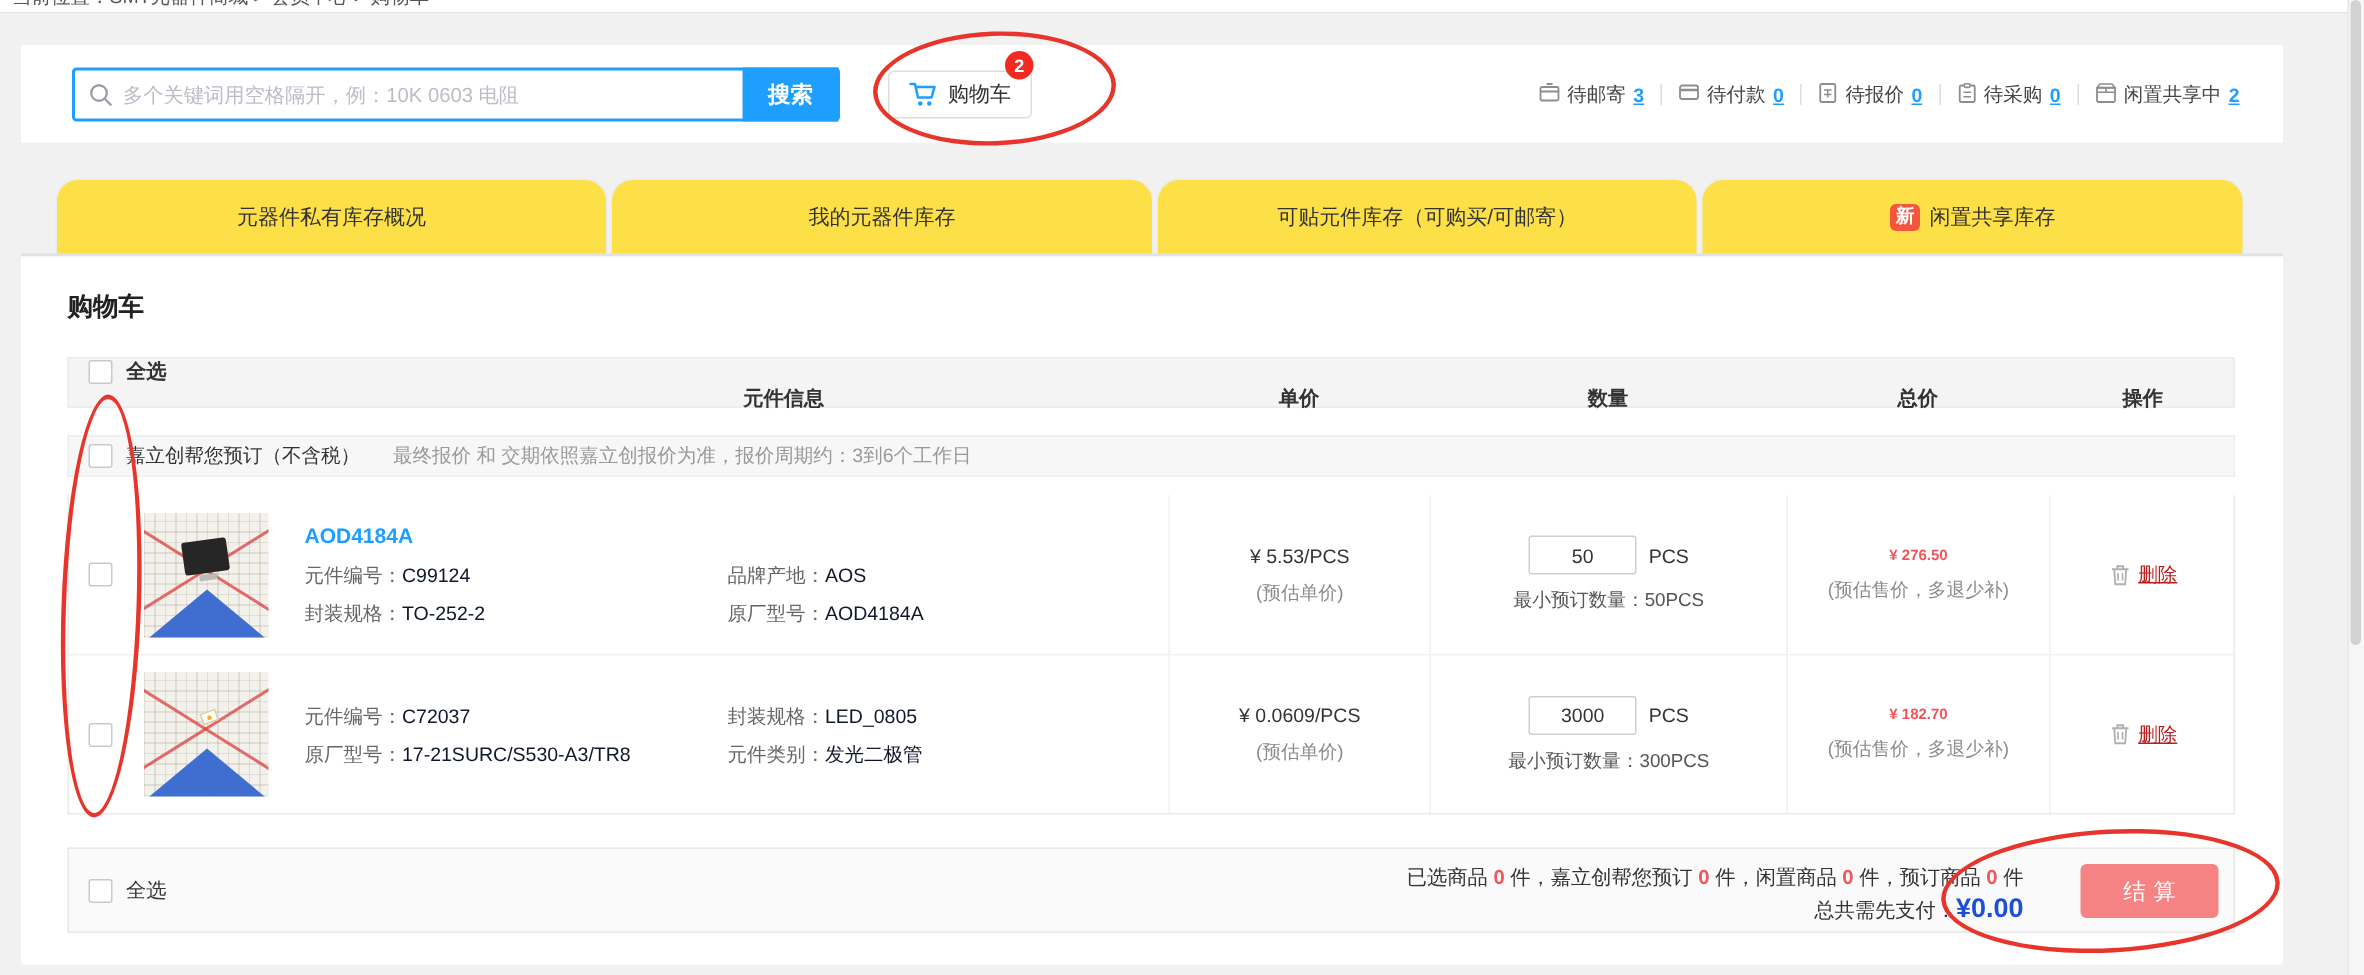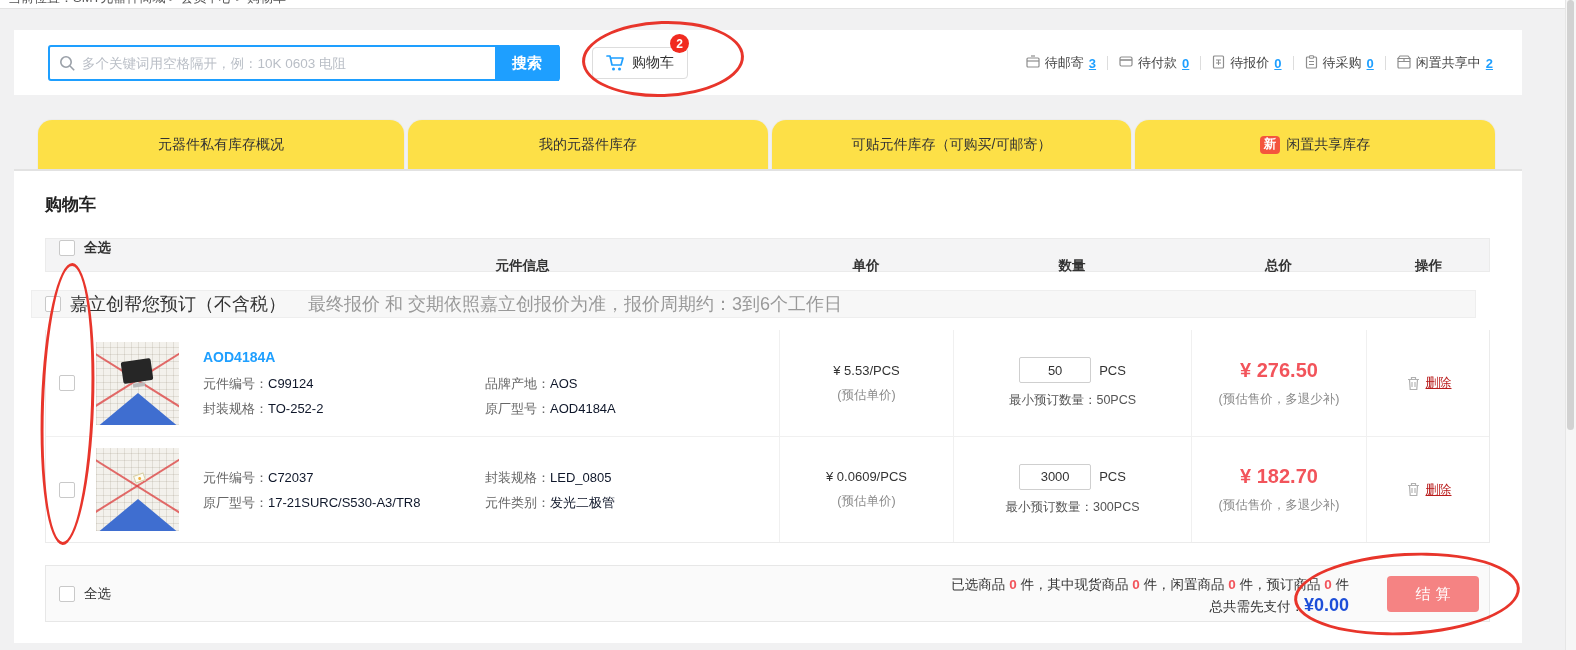--- a/index.html
+++ b/index.html
@@ -36,21 +36,21 @@
   .panel { position:absolute; left:14px; top:171px; width:1508px; height:472px; background:#fff; }
   .ptitle { position:absolute; left:31px; top:22px; font-size:17px; font-weight:bold; color:#222; }
 
   .grid5 { display:grid; grid-template-columns:733px 174px 238px 175px 125px; }
   .thead { position:absolute; left:31px; top:67px; width:1445px; height:34px; background:#f4f4f5; border:1px solid #ebebeb; font-size:13.5px; font-weight:bold; color:#333; }
   .thead .c { display:flex; align-items:center; justify-content:center; }
   .thead .c1 { justify-content:flex-start; padding-left:13px; gap:9px; }
 
   .cb { width:16px; height:16px; border:1px solid #c9c9c9; border-radius:2px; background:#fff; cursor:pointer; flex:0 0 auto; }
 
-  .grouprow { position:absolute; left:17px; top:119px; width:1445px; height:28px; background:#f7f7f7; border:1px solid #eee; display:flex; align-items:center; font-size:18px; }
+  .grouprow { position:absolute; left:31px; top:119px; width:1445px; height:28px; background:#f7f7f7; border:1px solid #eee; display:flex; align-items:center; font-size:13px; }
   .grouprow .gt { color:#333; margin-left:9px; }
   .grouprow .gn { color:#999; margin-left:22px; }
   .grouprow .cb { margin-left:13px; }
 
   .rows { position:absolute; left:31px; top:159px; width:1445px; border:1px solid #ebebeb; border-top:0; background:#fff; }
   .row { min-height:106px; border-top:1px solid #f0f0f0; }
   .row:first-child { border-top:0; }
   .cell { display:flex; flex-direction:column; align-items:center; justify-content:center; border-left:1px solid #f0f0f0; font-size:13px; color:#333; gap:9px; }
   .cell:first-child { border-left:0; }
   .infocell { flex-direction:row; justify-content:flex-start; align-items:center; gap:0; }
@@ -63,21 +63,21 @@
   .pimg .redx1 { transform:rotate(32deg); } .pimg .redx2 { transform:rotate(-32deg); }
   .pimg .bluev { position:absolute; bottom:-8px; left:-6px; width:0; height:0; border-left:48px solid transparent; border-right:48px solid transparent; border-bottom:40px solid #3f6ed0; }
   .pimg .chip { position:absolute; left:26px; top:18px; width:30px; height:22px; background:#262626; border-radius:2px; transform:rotate(-8deg); box-shadow:0 14px 0 -9px #bbb; }
   .pimg .led { position:absolute; left:38px; top:26px; width:11px; height:8px; background:#fdfdf3; border:1px solid #d8cfa8; transform:rotate(-20deg); }
   .pimg .led:after { content:""; position:absolute; left:3px; top:2px; width:3px; height:3px; background:#f0b040; border-radius:50%; }
   .itext { margin-left:24px; line-height:25px; }
   .ititle { color:#1e9fff; font-weight:bold; font-size:14px; margin-bottom:1px; cursor:pointer; }
   .ipairs { display:grid; grid-template-columns:282px auto; column-gap:0; font-size:13px; }
   .ipairs .lab { color:#666; } .ipairs .val { color:#0f172a; }
   .note { color:#8b8b8b; font-size:12.5px; }
-  .pricered { color:#f2545b; font-weight:bold; font-size:20px; }
+  .pricered { color:#f2545b; font-weight:bold; font-size:10px; }
   .qtyline { display:flex; align-items:center; gap:8px; }
   .qtyline input { width:72px; height:26px; border:1px solid #cfcfcf; border-radius:2px; text-align:center; font-size:13px; color:#333; outline:none; }
   .minq { color:#555; font-size:12.5px; }
   .delcell { flex-direction:row; gap:6px; cursor:pointer; }
   .delcell span { text-decoration:underline; color:#b91c1c; }
 
   .footerbar { position:absolute; left:31px; top:394px; width:1445px; height:57px; background:#fafafa; border:1px solid #e7e7e7; }
   .fselect { position:absolute; left:13px; top:0; height:55px; display:flex; align-items:center; gap:9px; font-size:13.5px; color:#333; }
   .fsummary { position:absolute; right:140px; top:8px; text-align:right; font-size:13.5px; color:#333; line-height:21px; }
   .rednum { color:#f2545b; font-weight:bold; }
@@ -309,21 +309,21 @@
       </div>
 
     </div>
 
     <div class="footerbar">
       <div class="fselect">
         <span class="cb"></span>
         <span>全选</span>
       </div>
       <div class="fsummary">
-        <div><span>已选商品 </span><span class="rednum">0</span><span> 件，其中现货商品 </span><span class="rednum">0</span><span> 件，闲置商品 </span><span class="rednum">0</span><span> 件，预订商品 </span><span class="rednum">0</span><span> 件</span></div>
+        <div><span>已选商品 </span><span class="rednum">0</span><span> 件，嘉立创帮您预订 </span><span class="rednum">0</span><span> 件，闲置商品 </span><span class="rednum">0</span><span> 件，预订商品 </span><span class="rednum">0</span><span> 件</span></div>
         <div class="fpay"><span>总共需先支付：</span><b>¥0.00</b></div>
       </div>
       <button class="checkoutbtn">结算</button>
     </div>
   </div>
 
   <div class="sbtrack">
     <div class="sbthumb"></div>
   </div>
 

